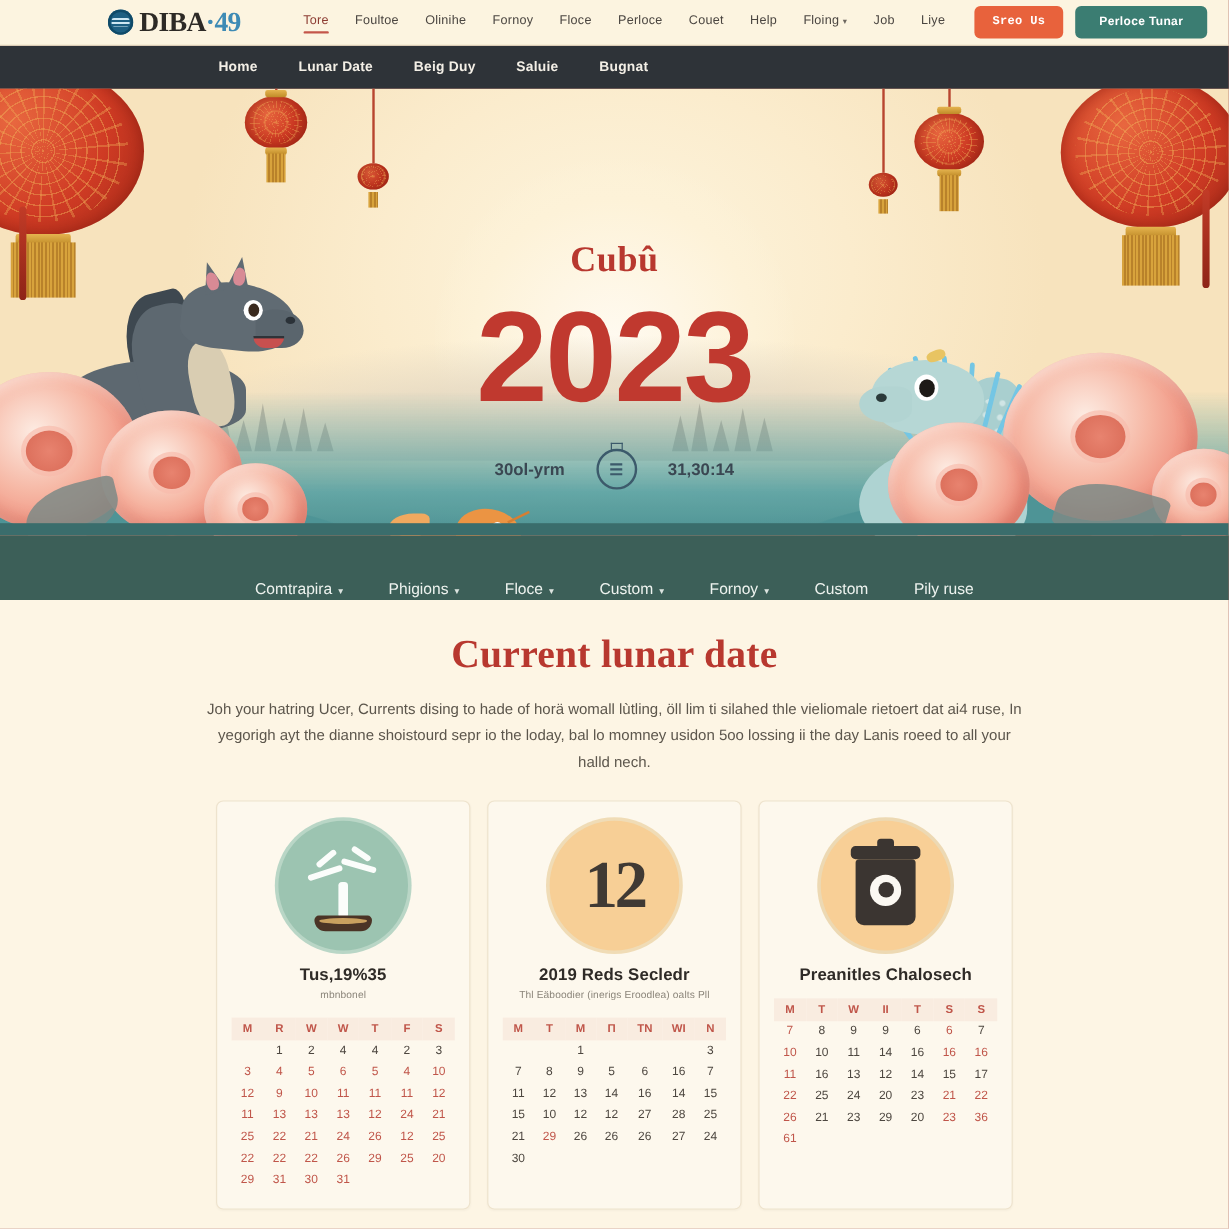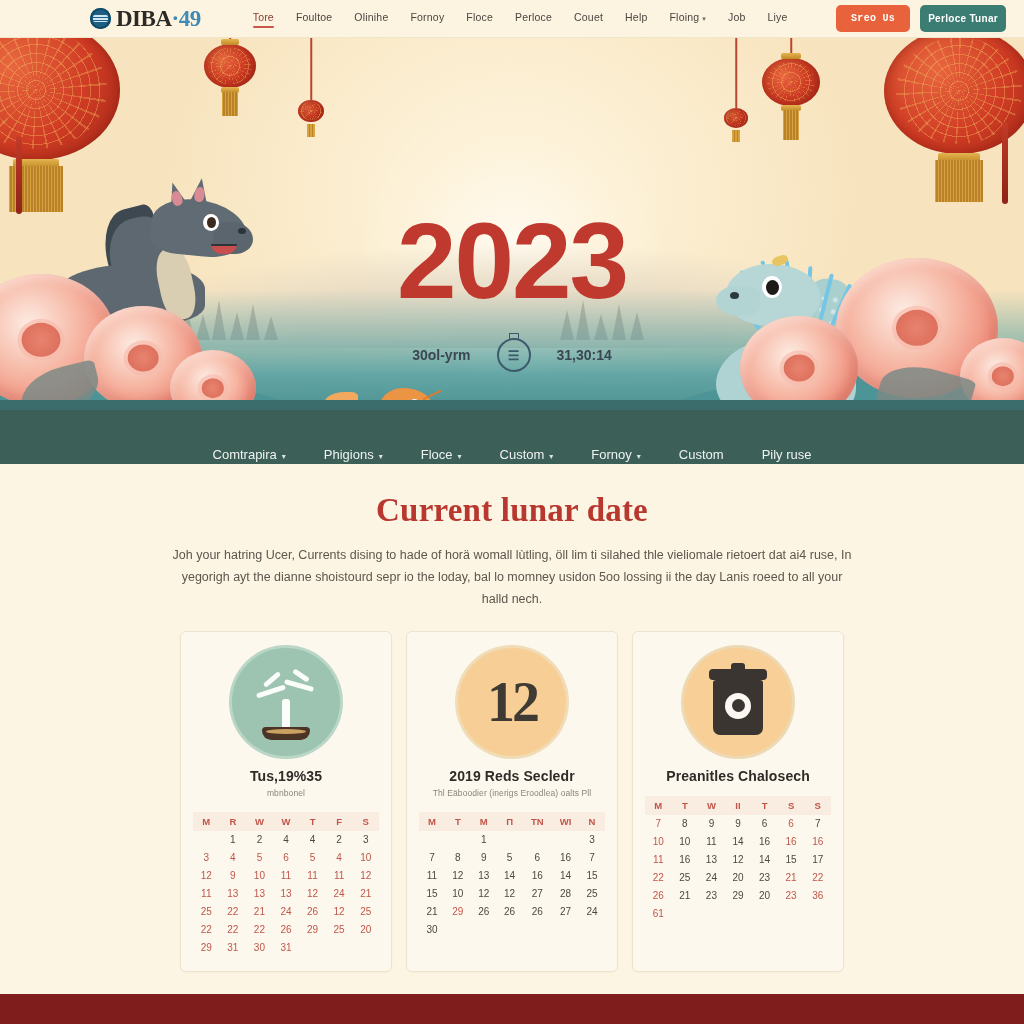--- a/index.html
+++ b/index.html
@@ -50,21 +50,21 @@
   }
   .topnav .caret { font-size: 7px; margin-left: 3px; opacity:.8; }
 
   .topbtns { display: flex; align-items: center; gap: 10px; margin-left: auto; }
   .btn-pill {
     border: none; border-radius: 5px; color: #fff;
     font-size: 10px; font-weight: 600; letter-spacing: .3px;
     padding: 8px 15px; cursor: pointer; white-space: nowrap;
   }
   .btn-orange { background: #e8623c; font-family: Liberation Mono, monospace; }
-  .btn-teal   { background: #3b7d72; padding: 8px 8px; }
+  .btn-teal   { background: #3b7d72; padding: 8px 20px; }
 
   
   .darknav {
     height: 36px; background: #2e3338;
     display: flex; align-items: center; gap: 34px;
     padding-left: 182px;
   }
   .darknav a {
     color: #f3efe6; font-size: 11.5px; text-decoration: none;
     font-weight: 600; letter-spacing: .2px; white-space: nowrap;
@@ -346,20 +346,27 @@
         <a href="#" class=""><span>Floing</span><span class="caret">▾</span></a>
         <a href="#" class=""><span>Job</span></a>
         <a href="#" class=""><span>Liye</span></a>
       </nav>
     <div class="topbtns">
       <button class="btn-pill btn-orange">Sreo Us</button>
       <button class="btn-pill btn-teal">Perloce Tunar</button>
     </div>
   </div>
 
+  <nav class="darknav" id="darknav">
+      <a href="#">Home</a>
+      <a href="#">Lunar Date</a>
+      <a href="#">Beig Duy</a>
+      <a href="#">Saluie</a>
+      <a href="#">Bugnat</a>
+    </nav>
 
   <div class="hero">
     <div class="hero-glow"></div>
     <div class="hero-hill"></div>
     <div class="forest" style="left:180px;">
       <i style="left:0px;"></i>
         <i style="left:16px;border-bottom-width:26px;"></i>
         <i style="left:32px;border-bottom-width:40px;"></i>
       <i style="left:50px;border-bottom-width:28px;"></i>
         <i style="left:66px;border-bottom-width:36px;"></i>
@@ -459,20 +466,21 @@
 
     <div class="flower" style="left:-34px;top:236px;width:150px;height:132px;"></div>
     <div class="flower" style="left:84px;top:268px;width:118px;height:104px;"></div>
     <div class="flower" style="left:170px;top:312px;width:86px;height:76px;"></div>
     <div class="leaf" style="left:20px;top:330px;width:80px;height:46px;transform:rotate(-14deg);"></div>
     <div class="flower" style="left:836px;top:220px;width:162px;height:140px;"></div>
     <div class="flower" style="left:740px;top:278px;width:118px;height:104px;"></div>
     <div class="flower" style="left:960px;top:300px;width:86px;height:76px;"></div>
     <div class="leaf" style="left:880px;top:330px;width:92px;height:46px;transform:rotate(16deg);"></div>
 
+    <div class="hero-title">Cubû</div>
     <div class="hero-year">2023</div>
     <div class="hero-meta">
       <span>30ol-yrm</span>
       <span class="hero-seal">☰</span>
       <span>31,30:14</span>
     </div>
     <div class="hero-floor"></div>
   </div>
 
   <nav class="subnav" id="subnav">

